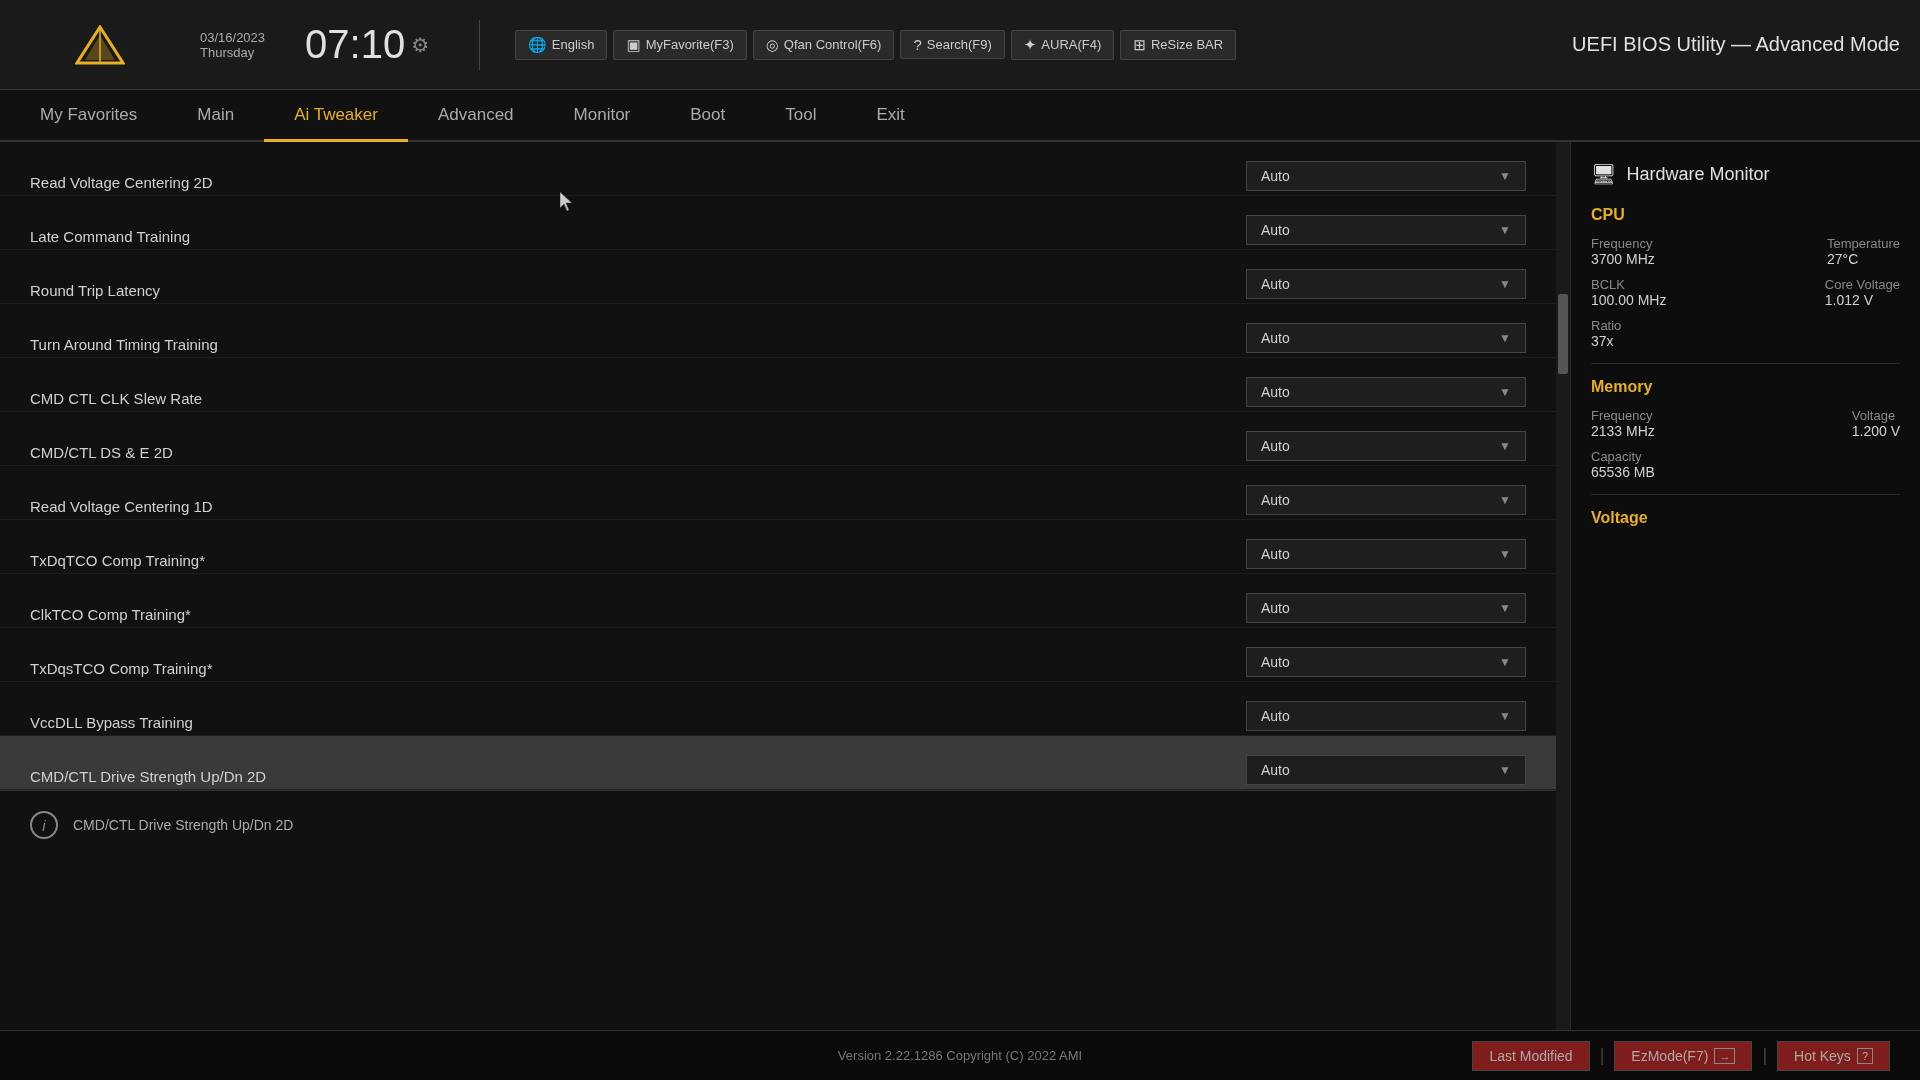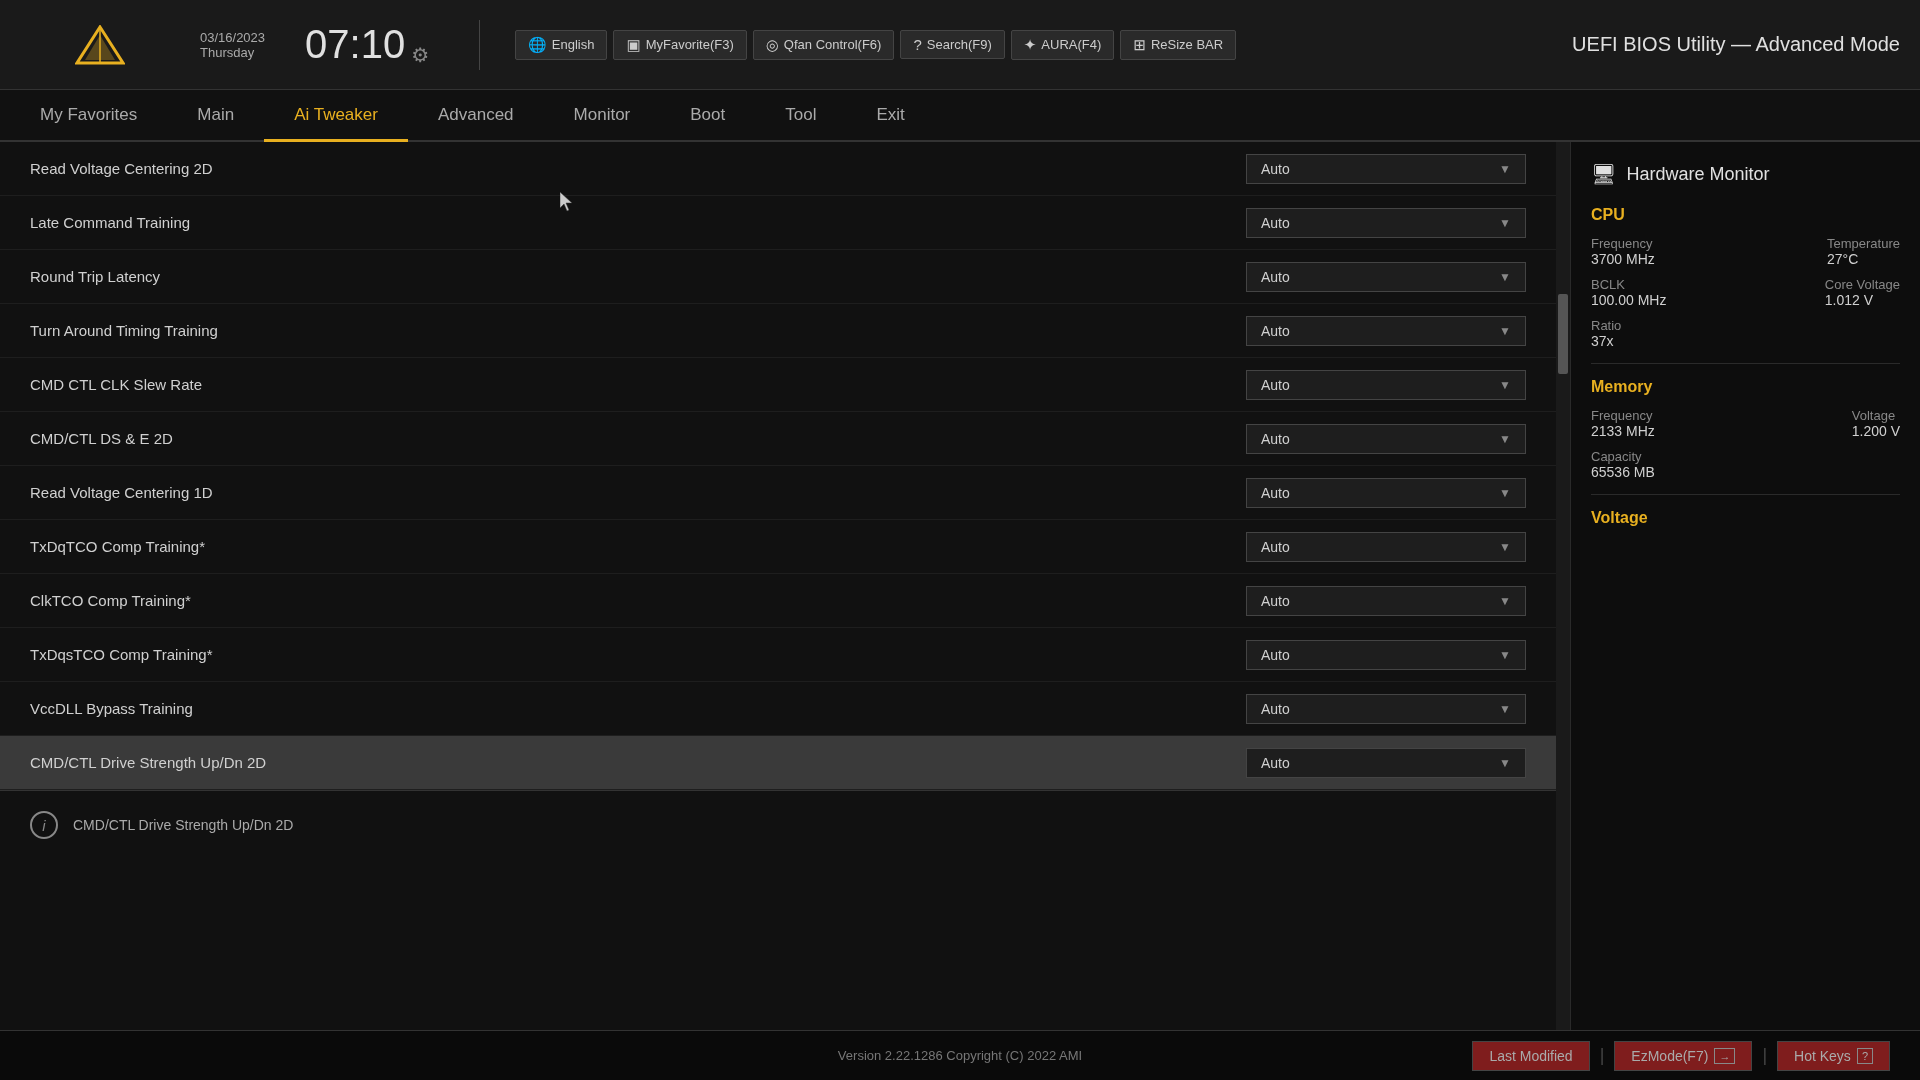--- a/index.html
+++ b/index.html
@@ -91,23 +91,23 @@
       background: #111;
       position: relative;
     }
 
     
     .settings-list {
       width: 100%;
     }
     .setting-row {
       display: flex;
-      align-items: center;
+      align-items: flex-end;
       justify-content: space-between;
-      padding: 11px 30px;
+      padding: 4px 30px;
       height: 54px;
       border-bottom: 1px solid #1e1e1e;
       cursor: pointer;
     }
     .setting-row.selected {
       background: #3a3a3a;
     }
     .setting-name {
       color: #d0d0d0;
       font-size: 15px;
@@ -278,21 +278,21 @@
       <polygon points="25,10 40,35 10,35" fill="#e8b020" opacity="0.3"></polygon>
       <line x1="25" y1="2" x2="25" y2="38" stroke="#e8b020" stroke-width="1.5"></line>
     </svg>
   </div>
   <div style="display:flex;flex-direction:column;margin-right:20px;">
     <div style="display:flex;align-items:baseline;gap:6px;">
       <span style="color:#aaa;font-size:13px;">03/16/2023</span>
     </div>
     <span style="color:#aaa;font-size:13px;">Thursday</span>
   </div>
-  <div style="display:flex;align-items:flex-end;gap:6px;margin-right:30px;">
+  <div style="display:flex;align-items:center;gap:6px;margin-right:30px;">
     <span style="font-size:40px;color:#e0e0e0;font-weight:300;">07:10</span>
     <span style="font-size:20px;color:#888;cursor:pointer;">⚙</span>
   </div>
   <div style="width:1px;height:50px;background:#444;margin-right:15px;"></div>
   <div id="top-toolbar">
     <button class="toolbar-btn">
       <span class="toolbar-icon">🌐</span>
       <span>English</span>
     </button>
     <button class="toolbar-btn">

